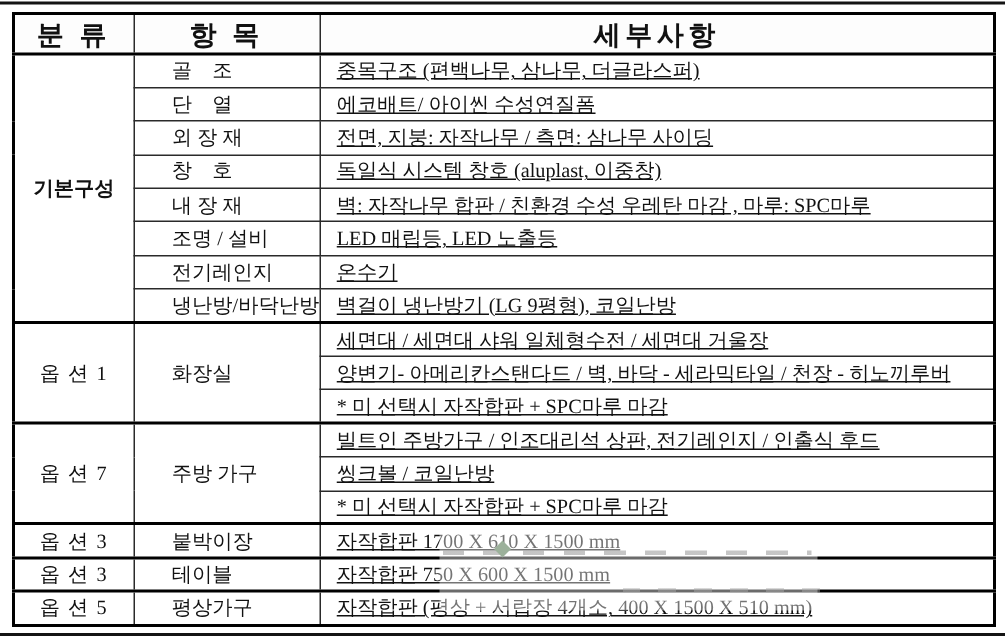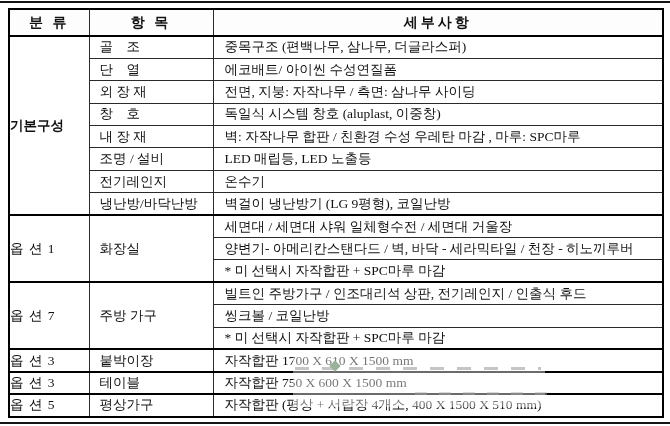--- a/index.html
+++ b/index.html
@@ -23,28 +23,28 @@
   th, td {
     border: 1px solid #2a2a2a;
     overflow: hidden; white-space: nowrap;
     vertical-align: middle;
     padding: 0;
   }
   thead tr { height: 27px; }
   tbody tr { height: 22.4px; }
 
   th {
-    font-weight: bold; font-size: 14px; letter-spacing: 3px;
+    font-weight: bold; font-size: 18px; letter-spacing: 3px;
     text-align: center; background: #fdfdfd;
     border-bottom: 2px solid #000;
   }
-  td.cat { text-align: left; letter-spacing: 1px; }
+  td.cat { text-align: center; letter-spacing: 1px; }
   td.cat.bold { font-weight: bold; letter-spacing: 0; }
-  td.item { text-align: left; padding-left: 10px; white-space: pre; }
-  td.detail { text-align: left; padding-left: 11px; }
+  td.item { text-align: left; padding-left: 25px; white-space: pre; }
+  td.detail { text-align: left; padding-left: 11px; text-decoration: underline; }
 
   tr.sec td { border-top: 2px solid #000; }
 
   
   .wm { position: absolute; pointer-events: none; }
   .wm-blob { left: 293px; top: 351px; width: 252px; height: 56px; background: rgba(255,255,255,0.42); }
   .wm-dash1 { left: 295px; top: 367px; width: 246px; height: 3px;
     background: repeating-linear-gradient(90deg, rgba(150,150,150,0.55) 0 14px, rgba(255,255,255,0) 14px 27px); }
   .wm-dash2 { left: 415px; top: 392px; width: 132px; height: 3px;
     background: repeating-linear-gradient(90deg, rgba(170,170,170,0.45) 0 12px, rgba(255,255,255,0) 12px 24px); }

